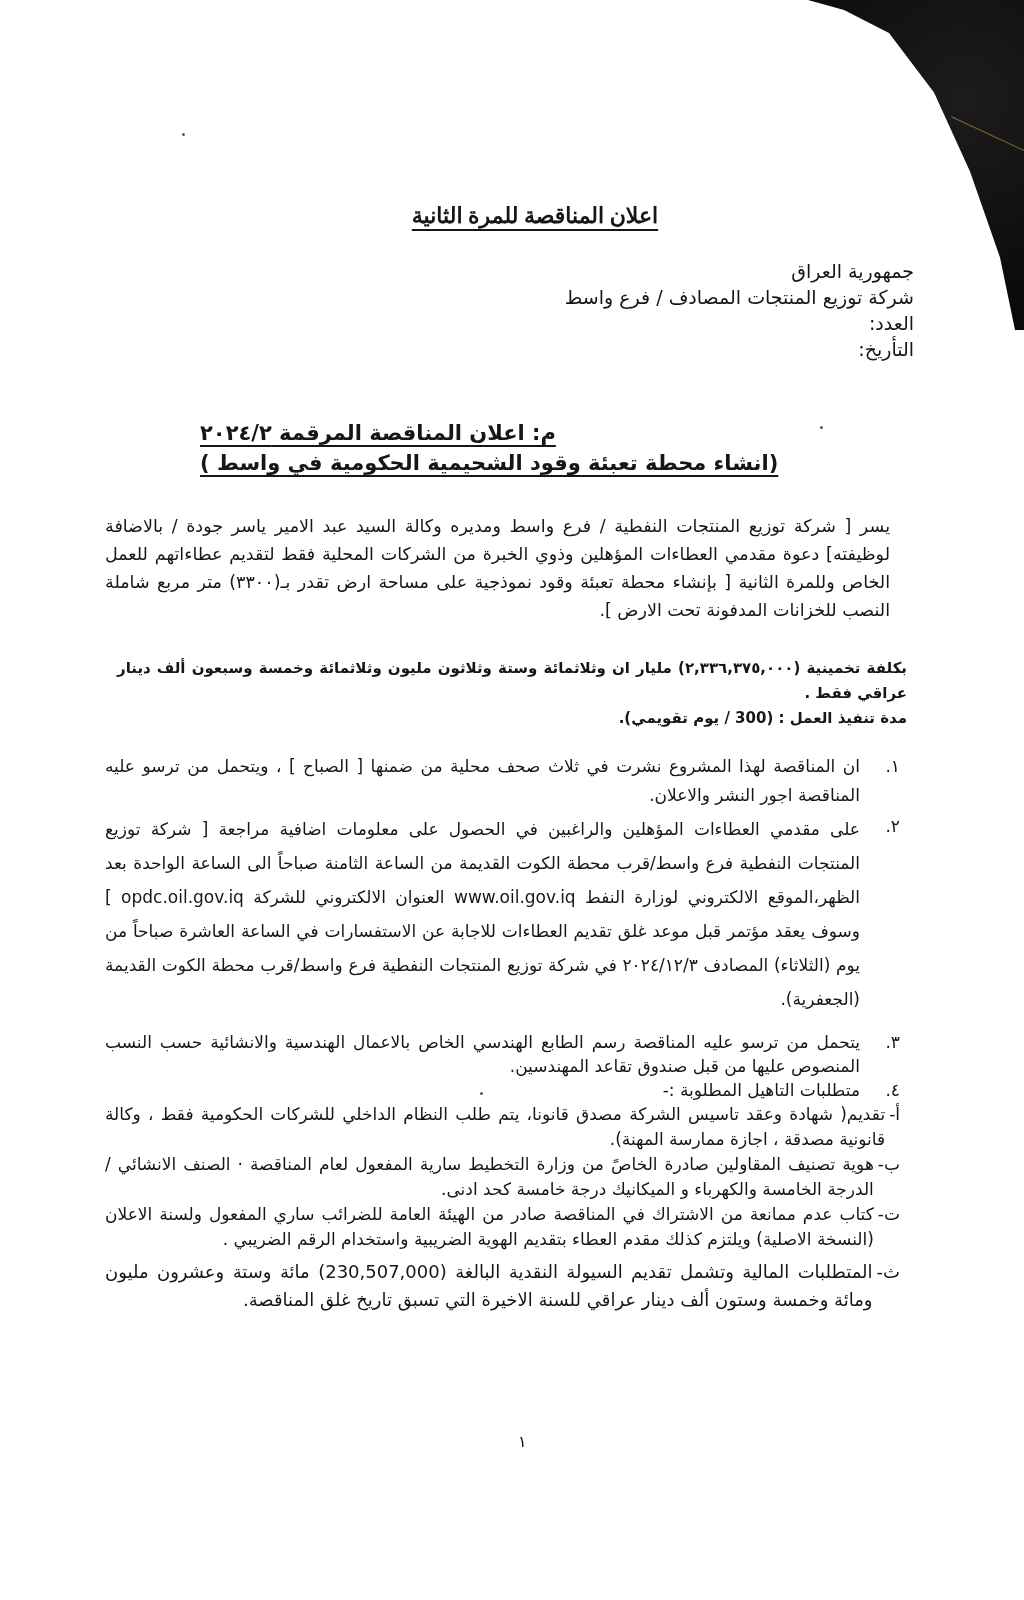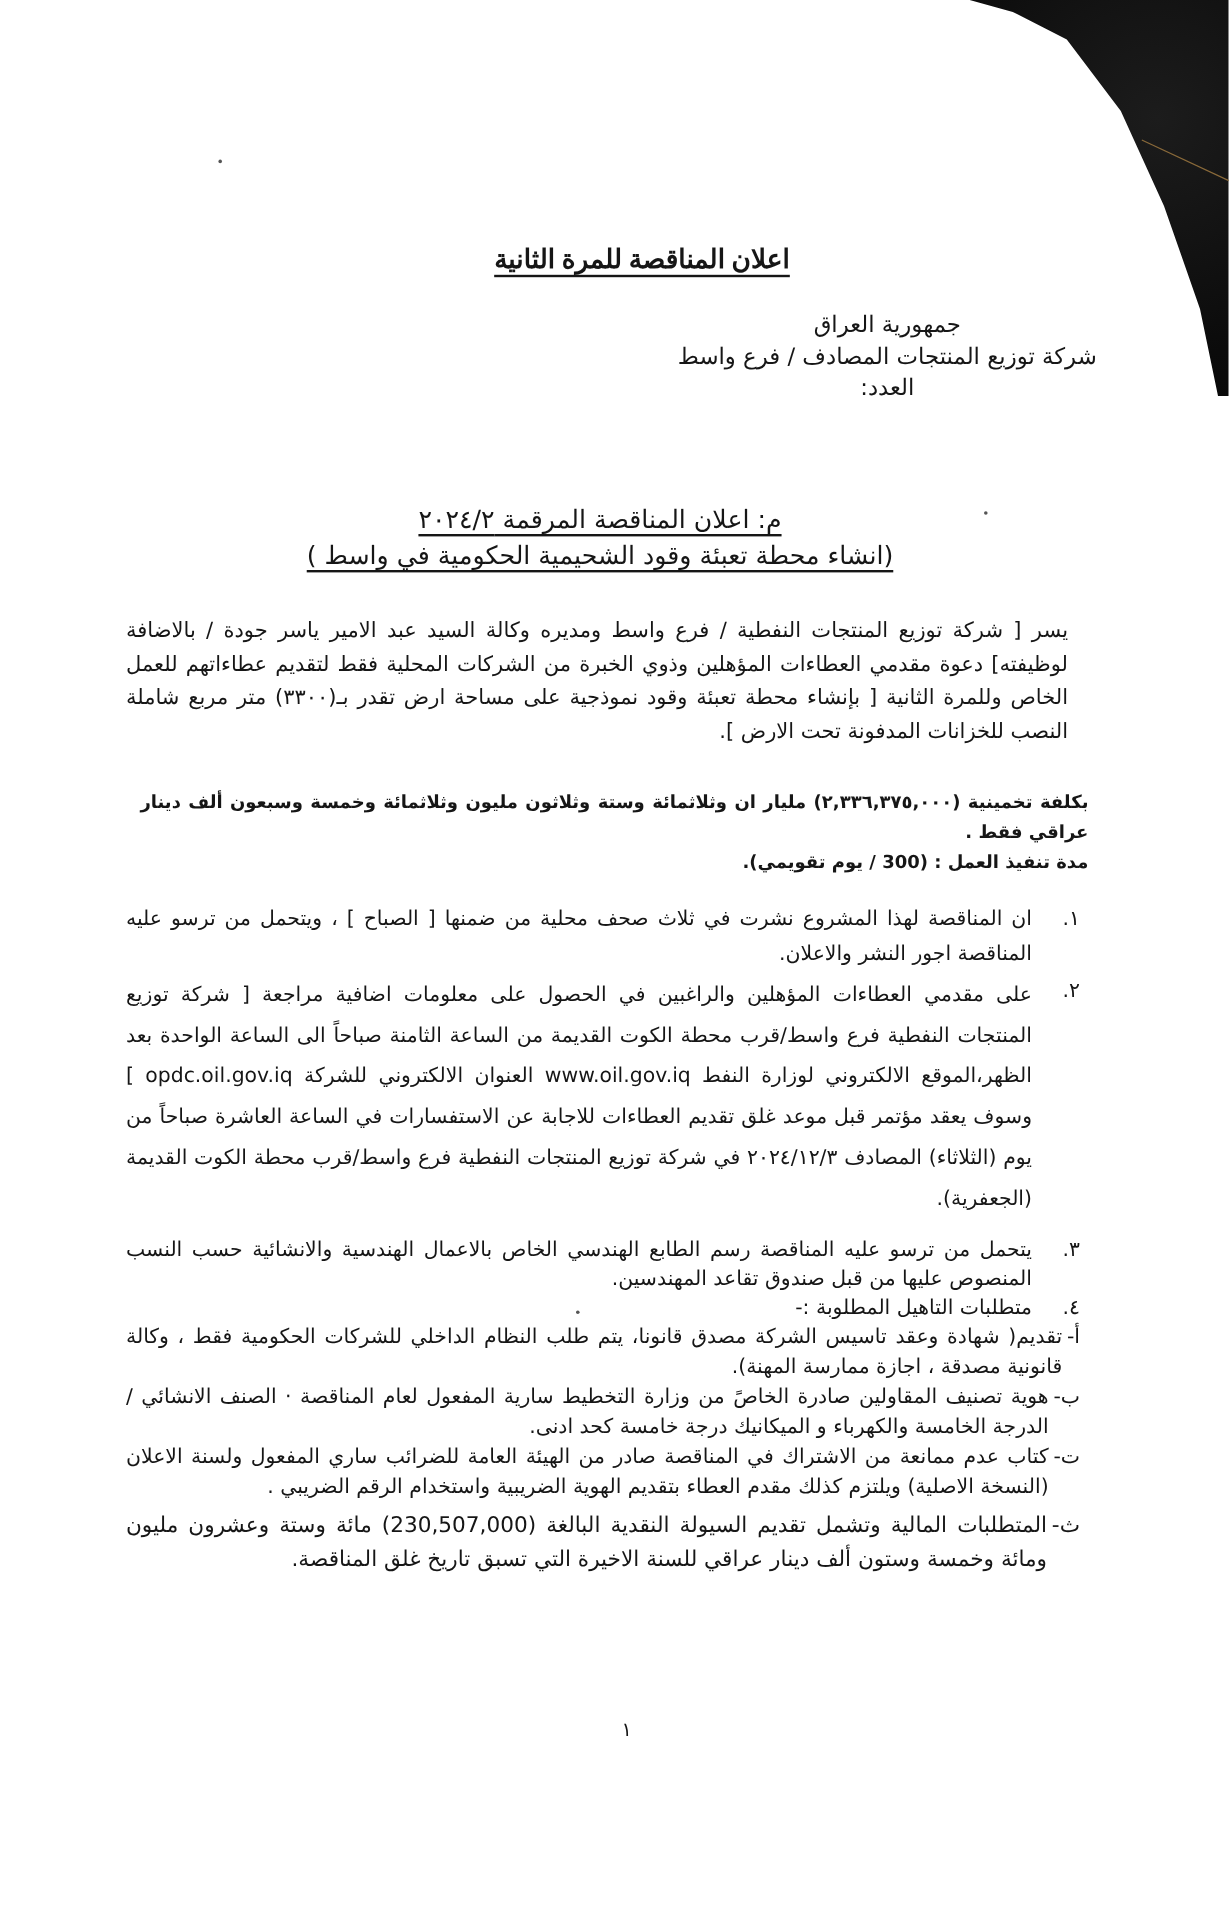--- a/index.html
+++ b/index.html
@@ -57,28 +57,28 @@
       font-family: Liberation Serif, serif;
     }
     .header-block {
       position: absolute;
       top: 258px;
       right: 110px;
       font-size: 19px;
       line-height: 26px;
       text-align: right;
     }
-    .header-block div { white-space: nowrap; text-align: center; }
+    .header-block div { white-space: nowrap; }
     .tender-heading {
       position: absolute;
       top: 418px;
       left: 200px;
       width: 600px;
-      text-align: center;
-      font-weight: normal;
+      text-align: left;
+      font-weight: bold;
       font-size: 21px;
       line-height: 30px;
     }
     .tender-heading div {
       text-decoration: underline;
       text-underline-offset: 5px;
       text-decoration-thickness: 2px;
     }
     .body-text {
       position: absolute;
@@ -175,20 +175,21 @@
 <div class="corner-line"></div>
 
 <div class="page">
 
   <div class="doc-title">اعلان المناقصة للمرة الثانية</div>
 
   <div class="header-block">
     <div>جمهورية العراق</div>
     <div>شركة توزيع المنتجات المصادف / فرع واسط</div>
     <div>العدد:</div>
+    <div>التأريخ:</div>
   </div>
 
   <div class="tender-heading">
     <div>م: اعلان المناقصة المرقمة ٢٠٢٤/٢</div>
     <div>(انشاء محطة تعبئة وقود الشحيمية الحكومية في واسط )</div>
   </div>
 
   <div class="body-text">يسر [ شركة توزيع المنتجات النفطية / فرع واسط ومديره وكالة السيد عبد الامير ياسر جودة / بالاضافة لوظيفته] دعوة مقدمي العطاءات المؤهلين وذوي الخبرة من الشركات المحلية فقط لتقديم عطاءاتهم للعمل الخاص وللمرة الثانية [ بإنشاء محطة تعبئة وقود نموذجية على مساحة ارض تقدر بـ(٣٣٠٠) متر مربع شاملة النصب للخزانات المدفونة تحت الارض ].</div>
 
   <div class="cost-block">

